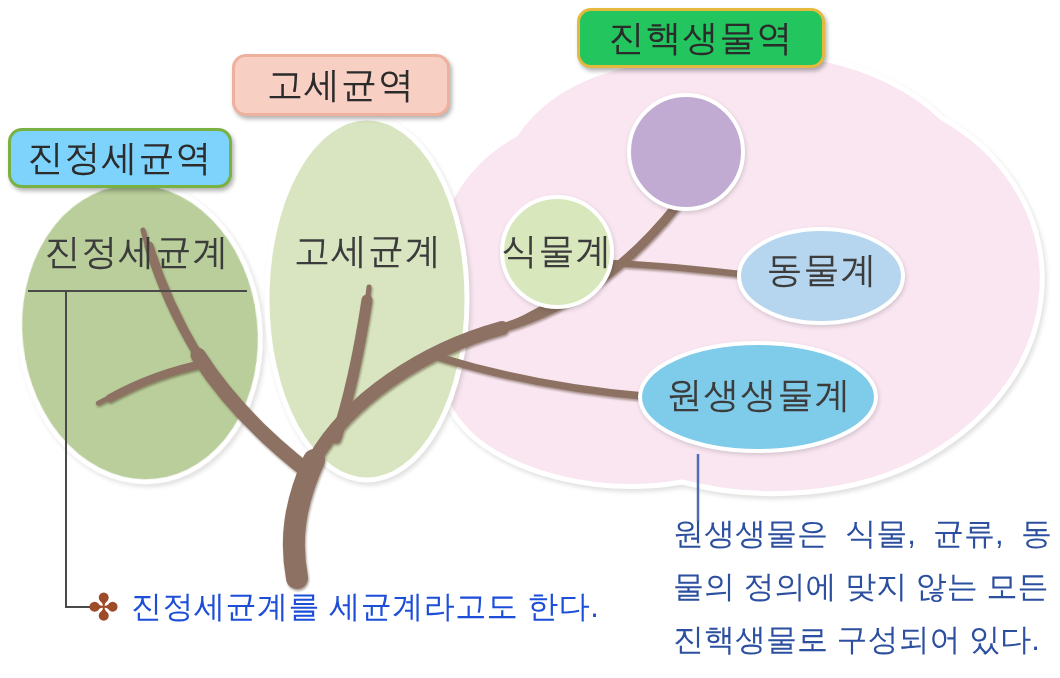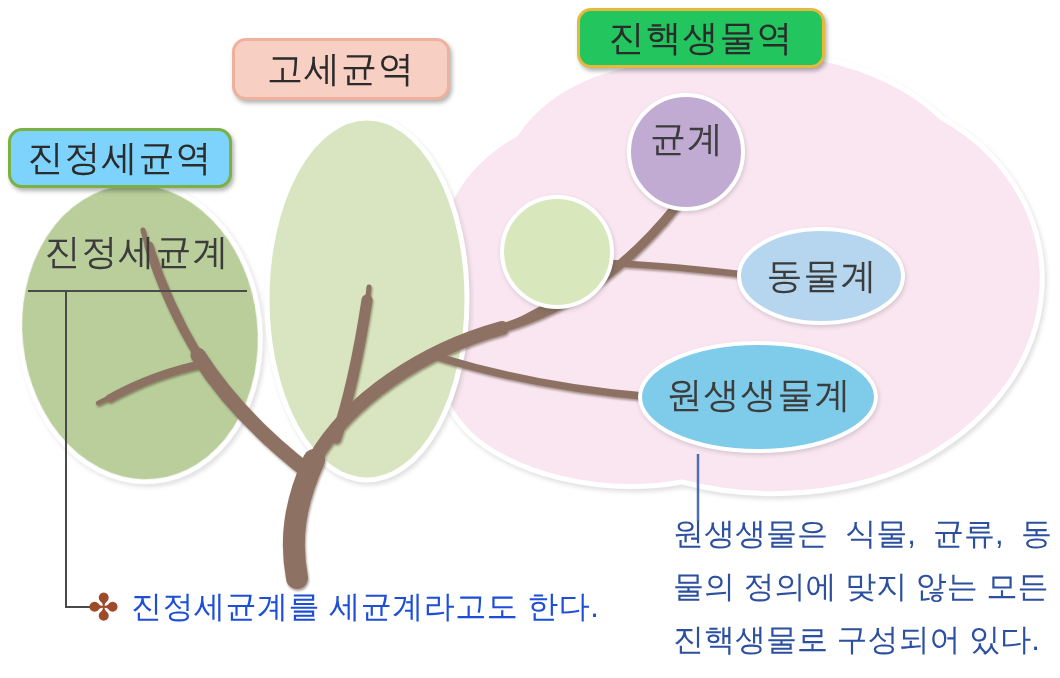--- a/index.html
+++ b/index.html
@@ -31,33 +31,33 @@
   .conn-dark{stroke:#4a4a4a;stroke-width:2;fill:none;}
   .conn-blue{stroke:#4f6cb5;stroke-width:2.5;fill:none;}
 
   
   .domain-box{
     position:absolute;display:flex;align-items:center;justify-content:center;
     border-radius:14px;font-size:36px;font-weight:500;color:#2b2b2b;
     box-shadow:2px 3px 4px rgba(0,0,0,0.30);letter-spacing:1px;
   }
   .box-eubacteria{left:8px;top:128px;width:218px;height:54px;background:#7dd3fc;border:3px solid #79b242;}
-  .box-archaea{left:232px;top:38px;width:212px;height:56px;background:#f8cfc3;border:3px solid #eeb19e;}
+  .box-archaea{left:232px;top:54px;width:212px;height:56px;background:#f8cfc3;border:3px solid #eeb19e;}
   .box-eukarya{left:577px;top:8px;width:242px;height:54px;background:#22c55e;border:3px solid #e3b93e;}
 
   
   .k-label{
     position:absolute;transform:translate(-50%,-50%);
     font-size:36px;font-weight:500;color:#3c3c3c;white-space:nowrap;letter-spacing:1px;
   }
   .k-eubacteria{left:137px;top:252px;}
   .k-archaea{left:368px;top:251px;}
   .k-fungi{left:687px;top:139px;}
   .k-plantae{left:557px;top:251px;}
-  .k-animalia{left:822px;top:276px;}
+  .k-animalia{left:822px;top:270px;}
   .k-protista{left:759px;top:395px;text-align:center;}
 
   
   .note-left{position:absolute;left:88px;top:586px;display:flex;align-items:center;gap:12px;}
   .note-left .clover{font-size:37px;color:#9d4b28;line-height:1;}
   .note-left .note-text{font-size:31px;color:#1d4ed8;white-space:nowrap;letter-spacing:0.5px;}
 
   
   .note-right{position:absolute;left:673px;top:507px;color:#2c509f;font-size:31px;line-height:53px;}
   .note-right div{white-space:pre;}
@@ -114,21 +114,22 @@
     <span>진정세균역</span>
   </div>
   <div class="domain-box box-archaea">
     <span>고세균역</span>
   </div>
   <div class="domain-box box-eukarya">
     <span>진핵생물역</span>
   </div>
 
   <div class="k-label k-eubacteria">진정세균계</div>
-  <div class="k-label k-fungi">균계</div>
+  <div class="k-label k-archaea">고세균계</div>
+  <div class="k-label k-plantae">식물계</div>
   <div class="k-label k-animalia">동물계</div>
   <div class="k-label k-protista">원생생물계</div>
 
   <div class="note-left">
     <span class="clover">✤</span>
     <span class="note-text">진정세균계를 세균계라고도 한다.</span>
   </div>
 
   <div class="note-right">
     <div>원생생물은  식물,  균류,  동</div>

